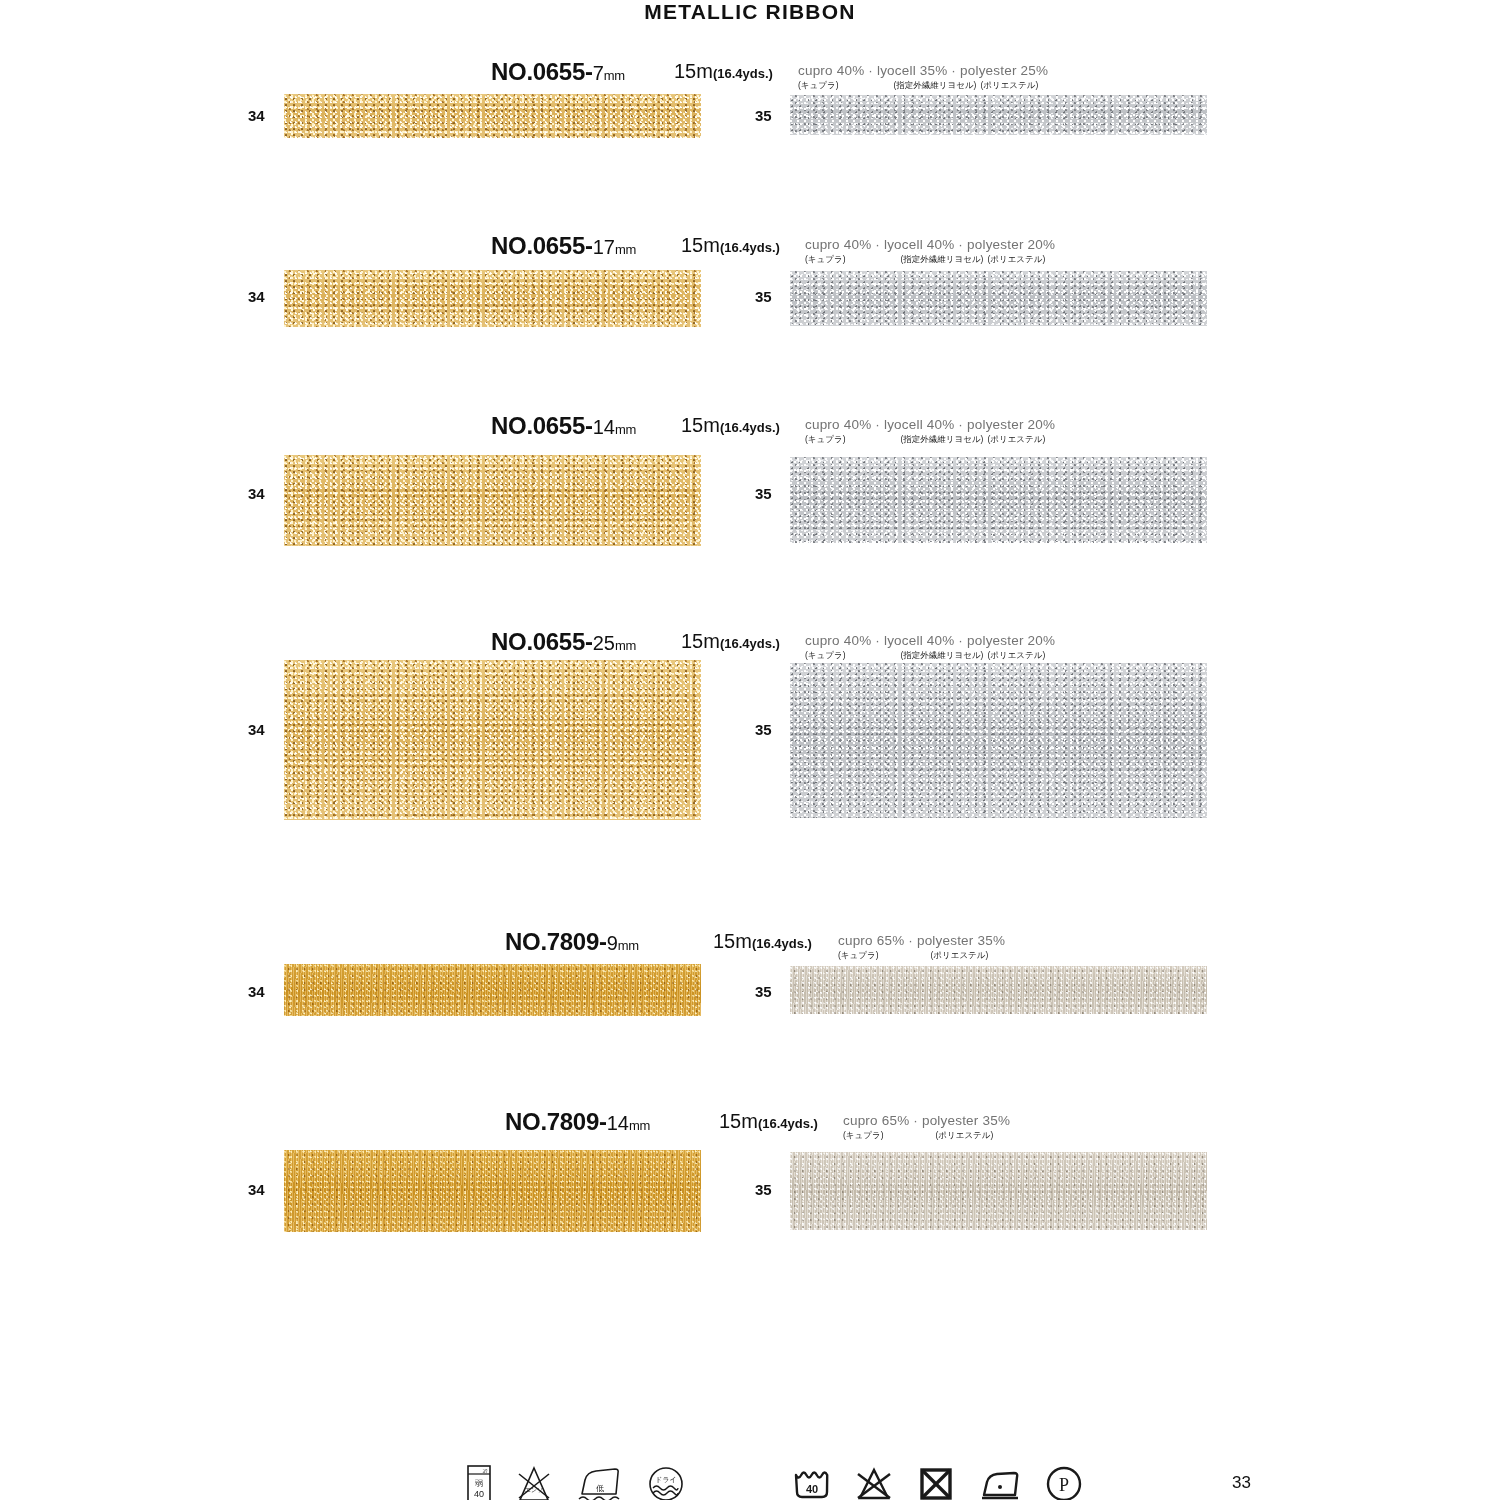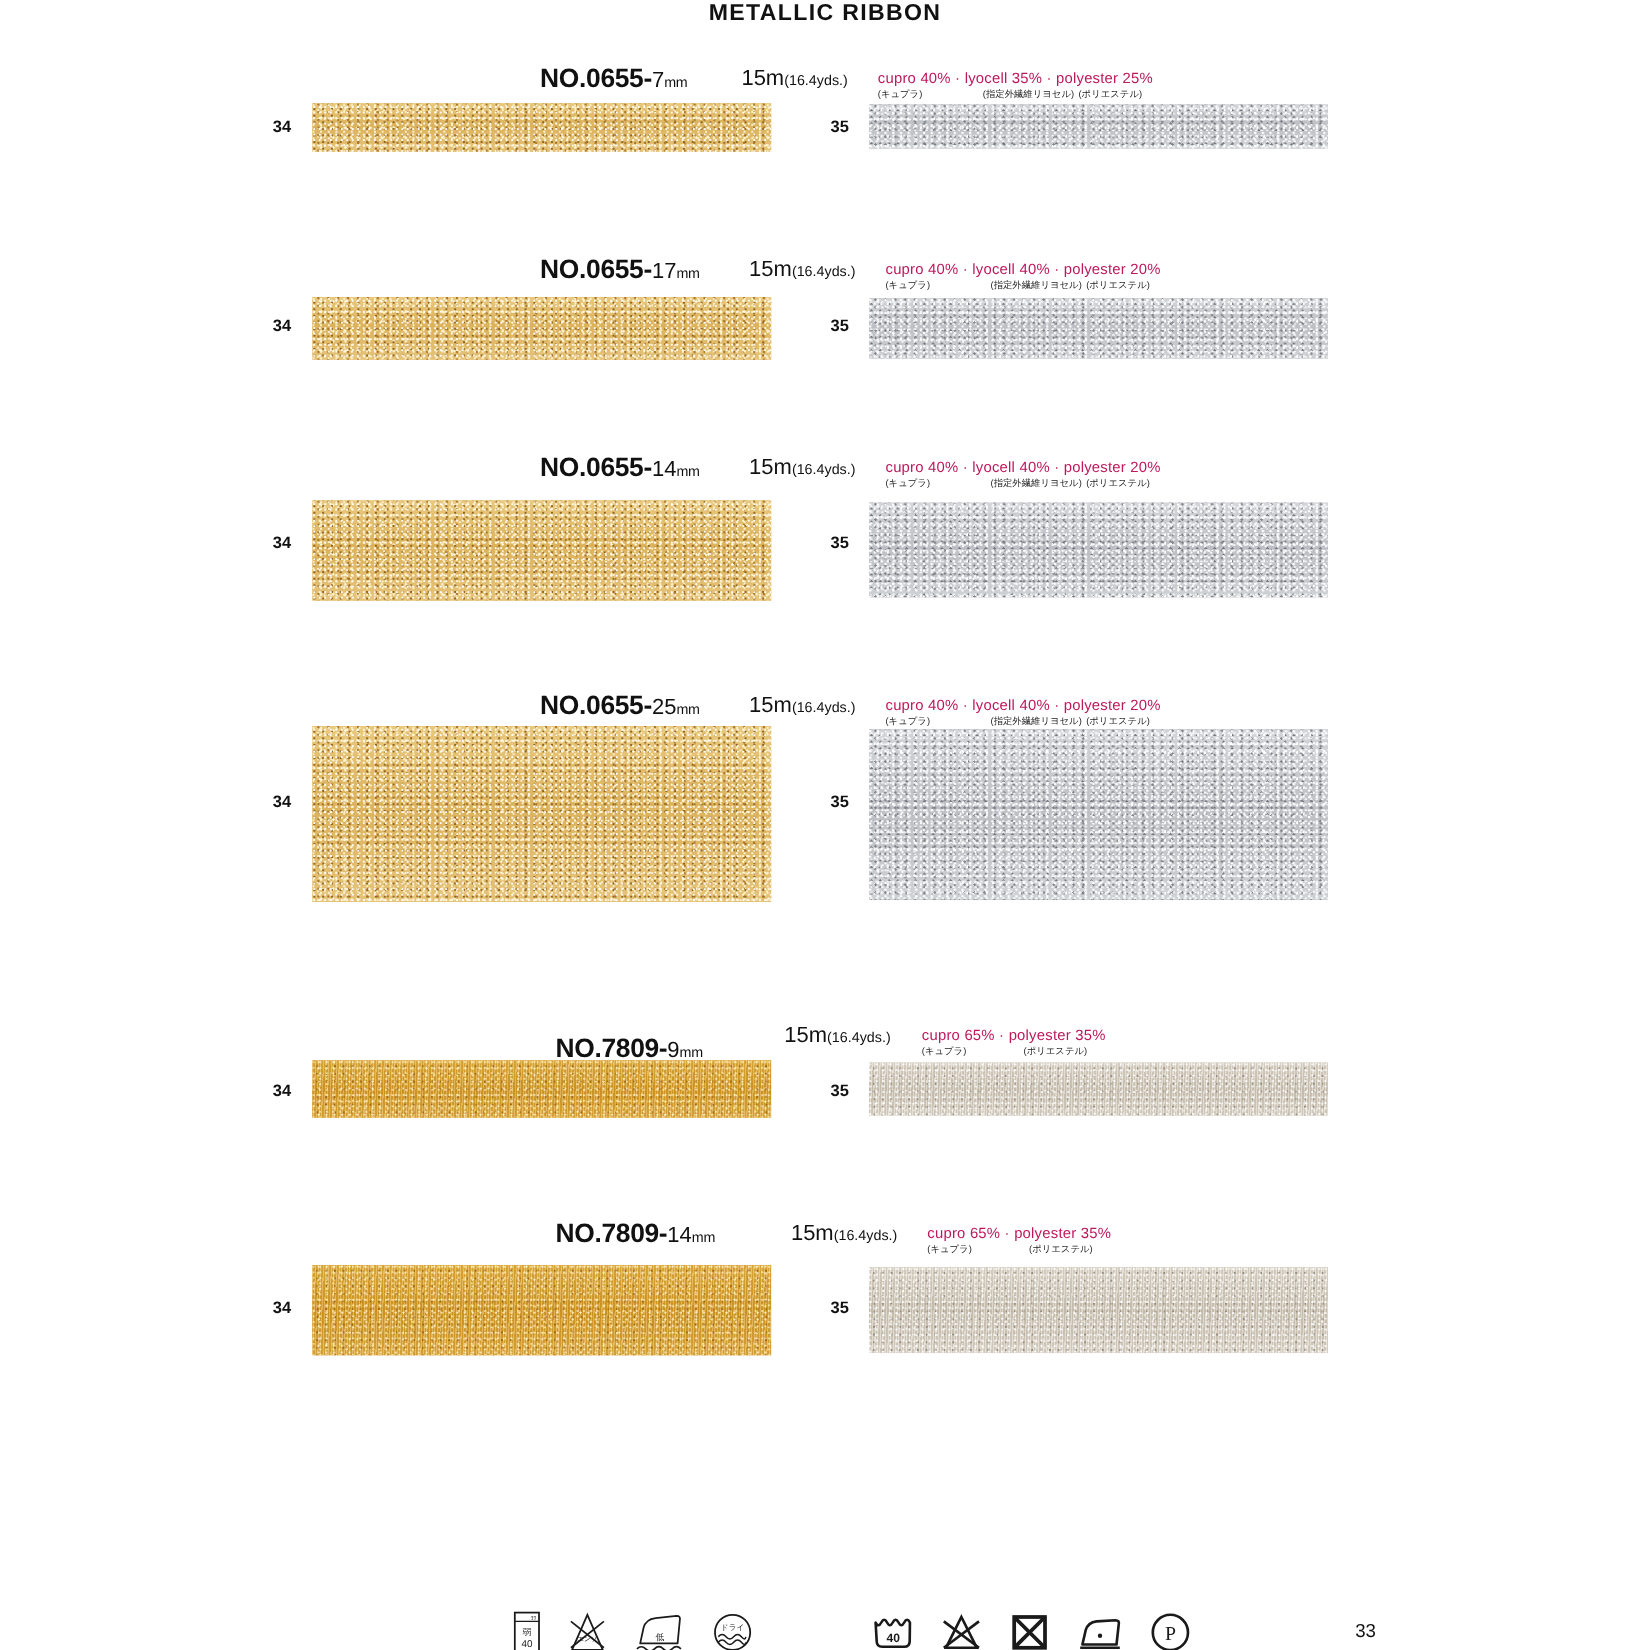--- a/index.html
+++ b/index.html
@@ -55,30 +55,31 @@
   }
 
   .length {
     position: absolute;
     font-size: 20px;
     white-space: nowrap;
     color: #111;
   }
   .length .yds {
     font-size: 13px;
+    font-weight: bold;
   }
 
   .comp {
     position: absolute;
     white-space: nowrap;
     line-height: 1.0;
   }
   .comp-main {
     font-size: 13.5px;
-    color: #be185d;
+    color: #737373;
     letter-spacing: 0.2px;
     text-align: center;
   }
   .comp-jp {
     font-size: 8.5px;
     color: #222;
     margin-top: 3px;
     letter-spacing: 0px;
   }
   .comp-jp span { display: inline-block; }
@@ -240,21 +241,21 @@
       <span>(キュプラ)</span><span style="display:inline-block;width:55px"></span><span>(指定外繊維リヨセル)</span><span style="display:inline-block;width:4px"></span><span>(ポリエステル)</span>
     </div>
   </div>
   <div class="swatch-label" style="left:248px; top:93px;">34</div>
   <div class="swatch tex-gold" style="left:284px; top:32px; width:417px; height:160px;"></div>
   <div class="swatch-label" style="left:755px; top:93px;">35</div>
   <div class="swatch tex-silver" style="left:790px; top:35px; width:417px; height:155px;"></div>
 </div>
 
 <div class="product-row" style="top:928px;">
-  <div class="prod-no" style="left:505px; top:0px;margin-top:12px;">
+  <div class="prod-no" style="left:505px; top:0px;">
     <span>NO.7809</span><span>-</span><span class="sz">9</span><span class="unit">mm</span>
   </div>
   <div class="length" style="left:713px; top:2px;">
     <span>15m</span><span class="yds">(16.4yds.)</span>
   </div>
   <div class="comp" style="left:838px; top:6px;">
     <div class="comp-main">cupro  65% · polyester  35%</div>
     <div class="comp-jp">
       <span>(キュプラ)</span><span style="display:inline-block;width:52px"></span><span>(ポリエステル)</span>
     </div>

